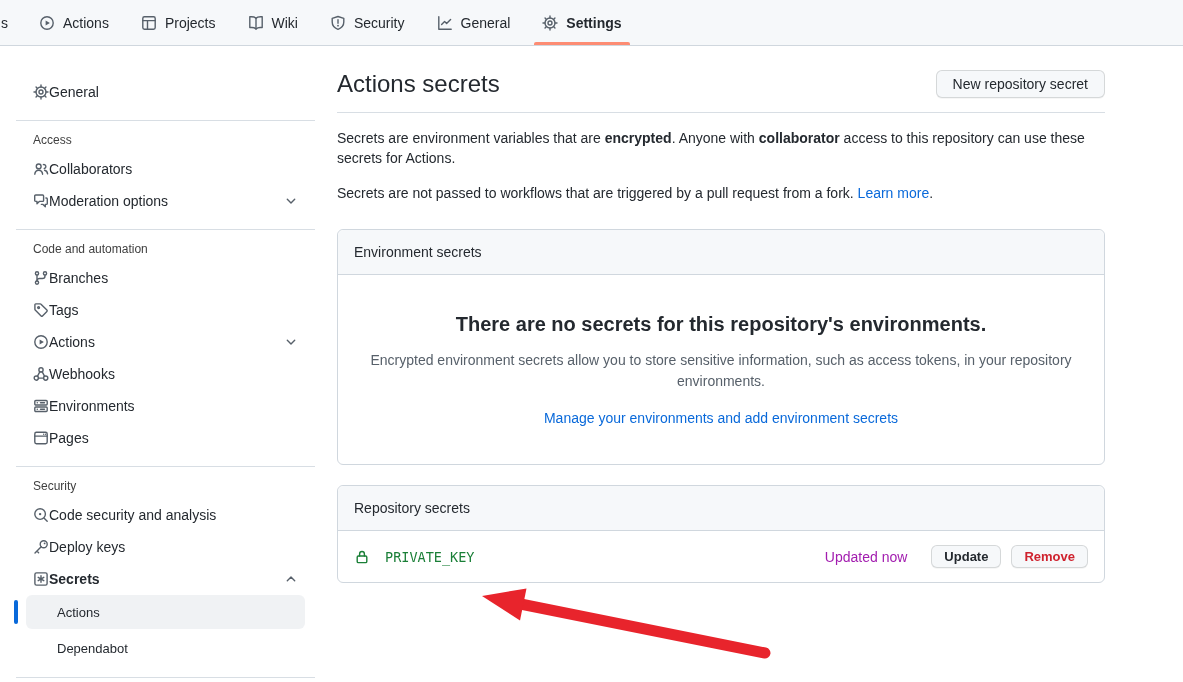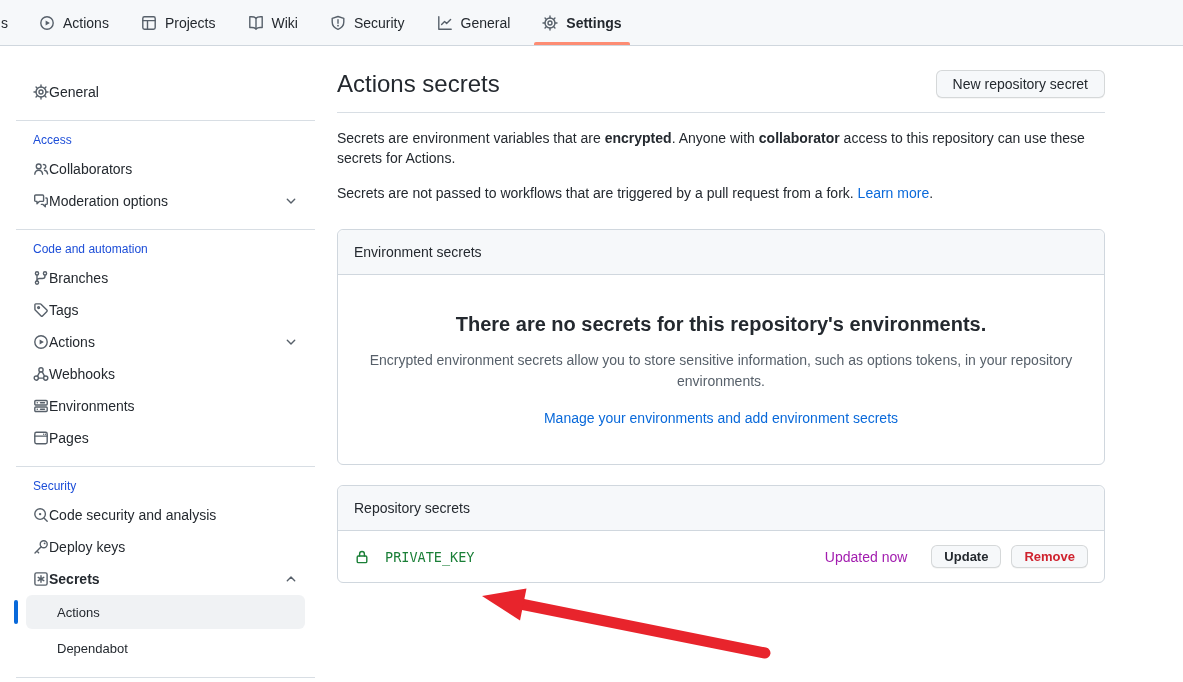--- a/index.html
+++ b/index.html
@@ -31,21 +31,21 @@
   }
   
   .content { display:flex; align-items:flex-start; }
   .sidebar { width:315px; padding:30px 0 0 16px; flex:none; }
   .sb-item {
     display:flex; align-items:center; height:32px; padding-left:17px;
     border-radius:6px; cursor:pointer; color:#24292f;
   }
   .sb-item .chev { margin-left:auto; margin-right:16px; }
   .sb-item.bold { font-weight:700;text-align:center; }
-  .sb-title { font-size:12px; color:#1d4ed8; padding-left:17px; margin:8px 0 6px; }
+  .sb-title { font-size:12px; color:#404040; padding-left:17px; margin:8px 0 6px; }
   .sb-hr { border:0; border-top:1px solid #d8dee4; margin:12px 0; }
   .sb-sub {
     position:relative; display:flex; align-items:center; height:34px; margin:0 10px 2px 10px;
     padding-left:31px; font-size:13px; border-radius:6px; cursor:pointer; color:#24292f;
   }
   .sb-sub.selected { background:rgba(208,215,222,0.32); }
   .sb-sub.selected::before {
     content:""; position:absolute; left:-12px; top:5px; width:4px; height:24px;
     border-radius:2px; background:#0969da;
   }
@@ -318,21 +318,21 @@
     <hr class="main-hr">
 
     <p class="intro-p"><span>Secrets are environment variables that are </span><b>encrypted</b><span>. Anyone with </span><b>collaborator</b><span> access to this repository can use these secrets for Actions.</span></p>
 
     <p class="intro-p"><span>Secrets are not passed to workflows that are triggered by a pull request from a fork. </span><a class="link">Learn more</a><span>.</span></p>
 
     <section class="box">
       <div class="box-header">Environment secrets</div>
       <div class="blankslate">
         <h3>There are no secrets for this repository's environments.</h3>
-        <p>Encrypted environment secrets allow you to store sensitive information, such as options tokens, in your repository environments.</p>
+        <p>Encrypted environment secrets allow you to store sensitive information, such as access tokens, in your repository environments.</p>
         <a class="link">Manage your environments and add environment secrets</a>
       </div>
     </section>
 
     <section class="box repo-box">
       <div class="box-header">Repository secrets</div>
       <div class="secret-row">
         <svg class="ic" viewBox="0 0 16 16">
             <g class="st">
               <rect x="3.2" y="7" width="9.6" height="6.6" rx="1.2"></rect>

